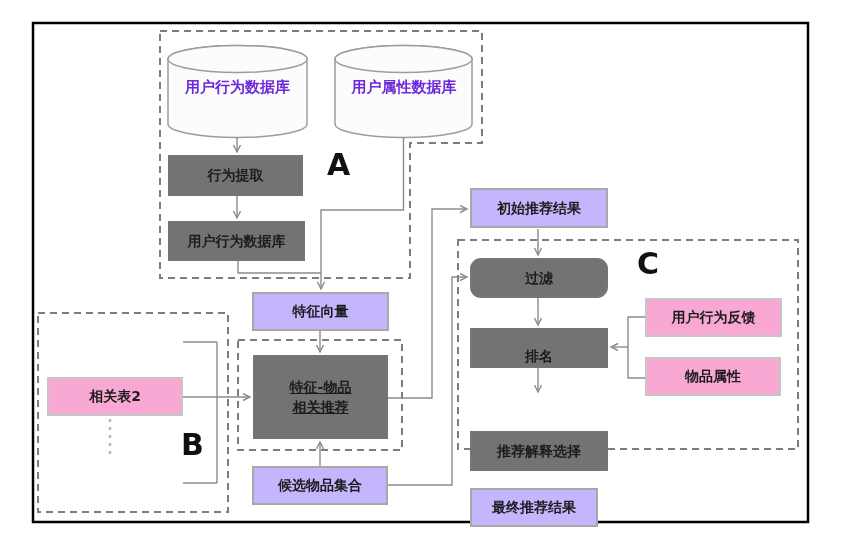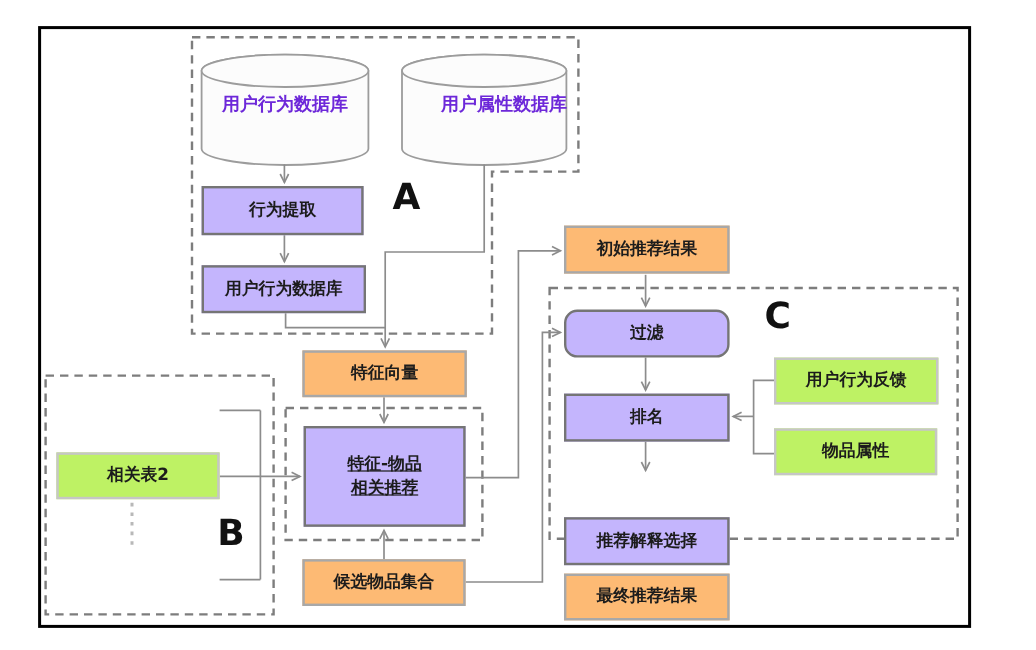--- a/index.html
+++ b/index.html
@@ -14,23 +14,23 @@
   .node{
     position:absolute;
     box-sizing:border-box;
     display:flex;flex-direction:column;
     align-items:center;justify-content:center;
     text-align:center;
     font-size:14px;font-weight:600;color:#1c1c1c;
     line-height:1.45;
     z-index:2;
   }
-  .node-dark{background:#c4b5fd;border:2px solid #757575;}
-  .node-mid{background:#fdba74;border:2px solid #a8a8a8;}
-  .node-light{background:#bef264;border:2px solid #c6c6c6;}
+  .node-dark{background:#737373;border:2px solid #757575;}
+  .node-mid{background:#c4b5fd;border:2px solid #a8a8a8;}
+  .node-light{background:#f9a8d4;border:2px solid #c6c6c6;}
   .cyl-label{
     position:absolute;z-index:2;
     display:flex;align-items:center;justify-content:center;
     font-size:15px;font-weight:600;color:#6d28d9;text-align:center;
   }
   .group-label{
     position:absolute;z-index:3;
     font-size:30px;font-weight:bold;color:#111111;
   }
 </style>
@@ -82,21 +82,21 @@
       <path d="M645,317 L628,317 L628,378 L645,378"></path>
       <path d="M628,347 L611,347" marker-end="url(#arrow)"></path>
     </g>
 
     <path d="M110,419 L110,459" fill="none" stroke="#b8b8b8" stroke-width="2.5" stroke-dasharray="3 5"></path>
   </svg>
 
   <div class="cyl-label" style="left:170px;top:72px;width:135px;height:30px;">
     <span>用户行为数据库</span>
   </div>
-  <div class="cyl-label" style="left:337px;top:72px;width:134px;height:30px;margin-left:16px;">
+  <div class="cyl-label" style="left:337px;top:72px;width:134px;height:30px;">
     <span>用户属性数据库</span>
   </div>
 
   <div class="node node-dark" style="left:168px;top:155px;width:135px;height:41px;">
     <span>行为提取</span>
   </div>
   <div class="node node-dark" style="left:168px;top:221px;width:137px;height:40px;">
     <span>用户行为数据库</span>
   </div>
   <div class="node node-mid" style="left:252px;top:292px;width:137px;height:39px;justify-content:center;">
@@ -114,27 +114,27 @@
   <div class="node node-mid" style="left:252px;top:466px;width:136px;height:39px;">
     <span>候选物品集合</span>
   </div>
 
   <div class="node node-mid" style="left:470px;top:188px;width:138px;height:40px;">
     <span>初始推荐结果</span>
   </div>
   <div class="node node-dark" style="left:470px;top:258px;width:138px;height:40px;border-radius:11px;">
     <span>过滤</span>
   </div>
-  <div class="node node-dark" style="left:470px;top:328px;width:138px;height:40px;">
+  <div class="node node-dark" style="left:470px;top:328px;width:138px;height:40px;justify-content:flex-end;">
     <span>排名</span>
   </div>
   <div class="node node-dark" style="left:470px;top:395px;width:138px;height:40px;margin-top:36px;">
     <span>推荐解释选择</span>
   </div>
-  <div class="node node-mid" style="left:470px;top:478px;width:138px;height:39px;">
+  <div class="node node-mid" style="left:470px;top:488px;width:128px;height:39px;">
     <span>最终推荐结果</span>
   </div>
 
   <div class="node node-light" style="left:645px;top:298px;width:137px;height:39px;">
     <span>用户行为反馈</span>
   </div>
   <div class="node node-light" style="left:645px;top:357px;width:136px;height:39px;">
     <span>物品属性</span>
   </div>
 

